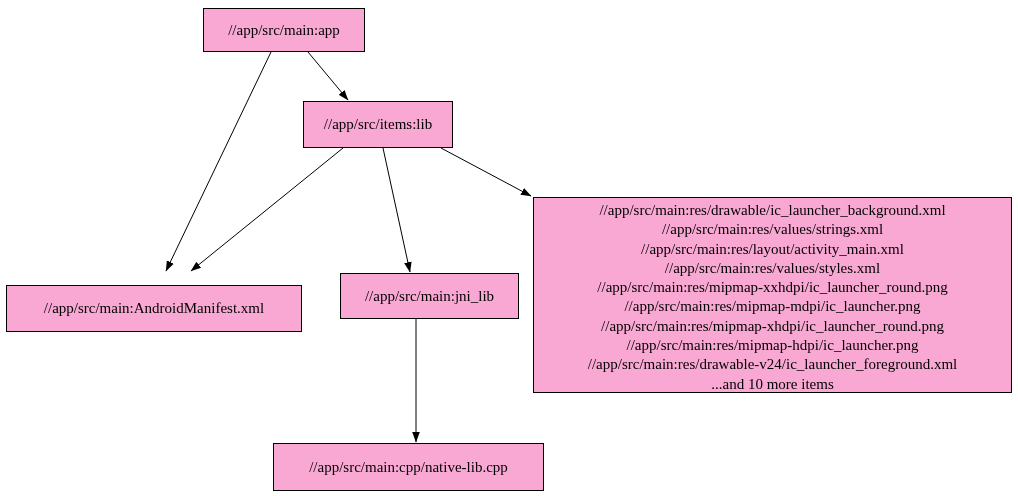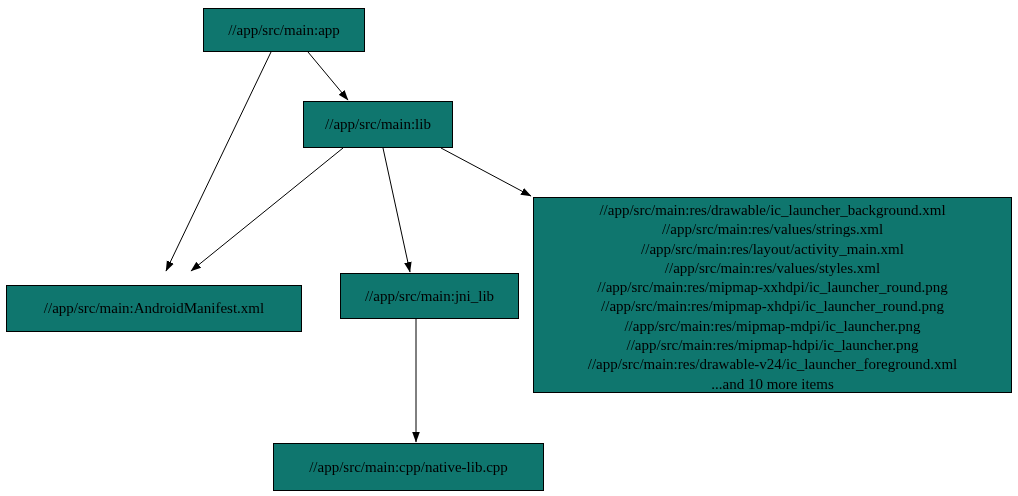--- a/index.html
+++ b/index.html
@@ -19,21 +19,21 @@
   .edges {
     position: absolute;
     left: 0; top: 0;
     width: 1018px; height: 496px;
     pointer-events: none;
   }
   .node {
     position: absolute;
     box-sizing: border-box;
     border: 1px solid #000000;
-    background: #0f766e;
+    background: #f9a8d4;
     color: #000000;
     display: flex;
     align-items: center;
     justify-content: center;
     font-size: 15px;
     white-space: nowrap;
     text-align: center;
   }
   .node--app      { left: 203px; top: 8px;   width: 162px; height: 44px; }
   .node--lib      { left: 303px; top: 101px; width: 150px; height: 47px; }
@@ -68,39 +68,39 @@
     <line x1="383" y1="148" x2="410" y2="272" stroke="#000000" stroke-width="1" marker-end="url(#arrow)"></line>
     <line x1="441" y1="148" x2="531" y2="196" stroke="#000000" stroke-width="1" marker-end="url(#arrow)"></line>
     <line x1="416" y1="319" x2="416" y2="442" stroke="#000000" stroke-width="1" marker-end="url(#arrow)"></line>
   </svg>
 
   <div class="node node--app">
     <span>//app/src/main:app</span>
   </div>
 
   <div class="node node--lib">
-    <span>//app/src/main:lib</span>
+    <span>//app/src/items:lib</span>
   </div>
 
   <div class="node node--manifest">
     <span>//app/src/main:AndroidManifest.xml</span>
   </div>
 
   <div class="node node--jni">
     <span>//app/src/main:jni_lib</span>
   </div>
 
   <div class="node node--res">
     <div class="res-line">//app/src/main:res/drawable/ic_launcher_background.xml</div>
     <div class="res-line">//app/src/main:res/values/strings.xml</div>
     <div class="res-line">//app/src/main:res/layout/activity_main.xml</div>
     <div class="res-line">//app/src/main:res/values/styles.xml</div>
     <div class="res-line">//app/src/main:res/mipmap-xxhdpi/ic_launcher_round.png</div>
+    <div class="res-line">//app/src/main:res/mipmap-mdpi/ic_launcher.png</div>
     <div class="res-line">//app/src/main:res/mipmap-xhdpi/ic_launcher_round.png</div>
-    <div class="res-line">//app/src/main:res/mipmap-mdpi/ic_launcher.png</div>
     <div class="res-line">//app/src/main:res/mipmap-hdpi/ic_launcher.png</div>
     <div class="res-line">//app/src/main:res/drawable-v24/ic_launcher_foreground.xml</div>
     <div class="res-line">...and 10 more items</div>
   </div>
 
   <div class="node node--native">
     <span>//app/src/main:cpp/native-lib.cpp</span>
   </div>
 
 </div>

